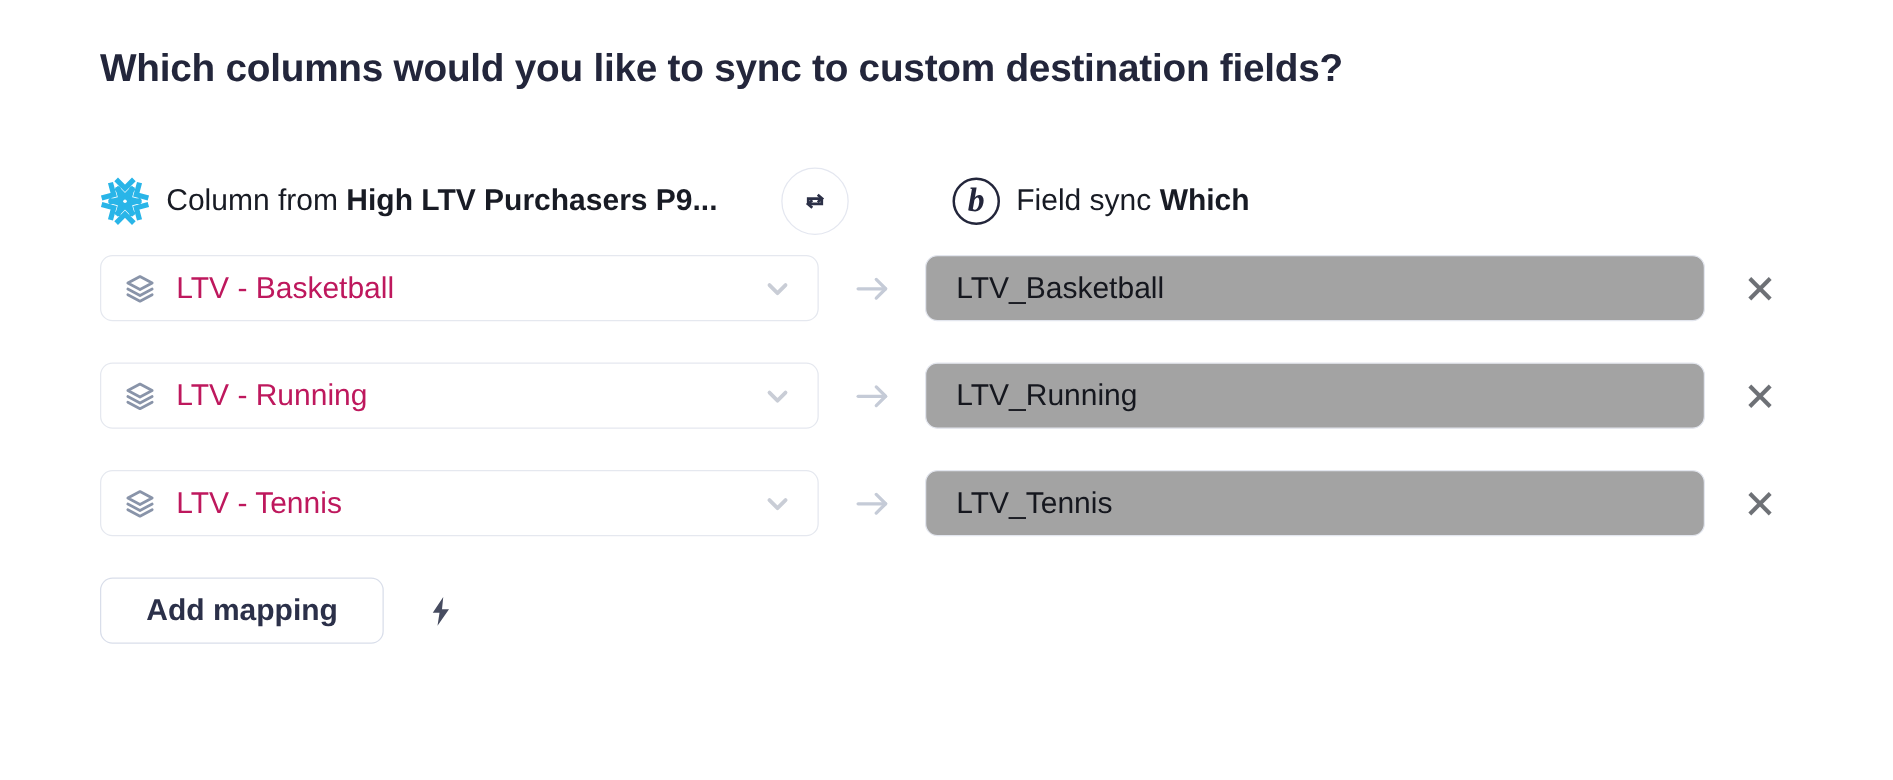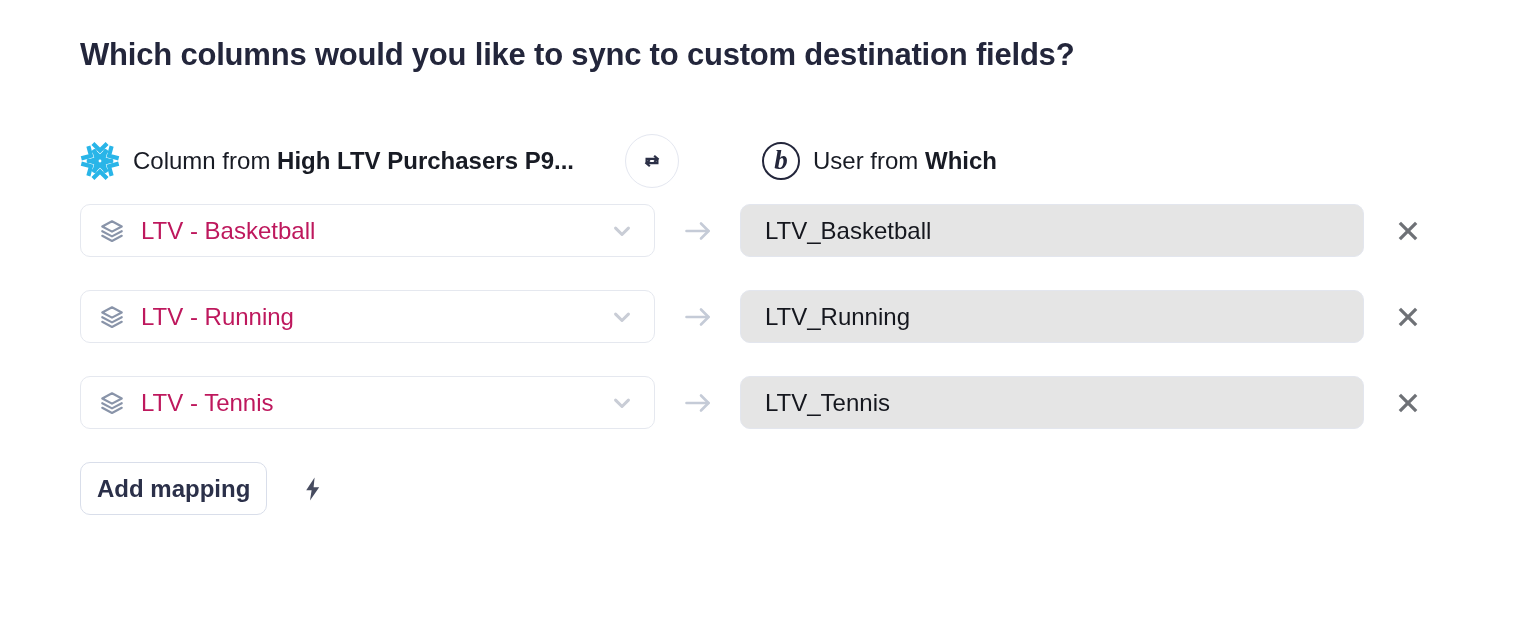--- a/index.html
+++ b/index.html
@@ -102,35 +102,35 @@
   .dest-input {
     width: 624px; height: 53px;
     flex: none;
     border: 1.5px solid #e3e6ee;
     border-radius: 10px;
     padding: 0 24px;
     font-family: "Liberation Sans", sans-serif;
     font-size: 24px;
     color: #15171e;
     outline: none;
-    background: #e5e5e5;
+    background: #a3a3a3;
   }
   .remove-btn {
     margin-left: 30px;
     width: 34px; height: 34px;
     border: none; background: transparent;
     display: flex; align-items: center; justify-content: center;
     cursor: pointer;
     padding: 0;
   }
 
   .footer-row { display: flex; align-items: center; margin-top: 0; }
   .add-mapping-btn {
     height: 53px;
-    padding: 0 16px;
+    padding: 0 36px;
     border: 1.5px solid #d9deea;
     border-radius: 10px;
     background: #fff;
     font-family: "Liberation Sans", sans-serif;
     font-size: 24px;
     font-weight: 600;
     color: #2b3049;
     cursor: pointer;
   }
   .bolt-btn {
@@ -177,21 +177,21 @@
             <use href="#swhalf" transform="rotate(180 12 12)"></use>
           </svg>
         </span>
       </button>
     </div>
     <div class="header-middle"></div>
     <div class="header-right">
       <span class="braze-circle">
           <i>b</i>
         </span>
-      <span class="header-label"><span>User from</span> <b>Which</b></span>
+      <span class="header-label"><span>Field sync</span> <b>Which</b></span>
     </div>
   </div>
 
   <div class="rows">
 
     <div class="map-row">
       <div class="select-box">
         <span style="display:flex;">
           <svg width="26" height="26" viewBox="0 0 24 24" fill="none" stroke="#8994a9" stroke-width="2" stroke-linejoin="round" stroke-linecap="round">
             <path d="M12 3 L21 7.8 L12 12.6 L3 7.8 Z"></path>

